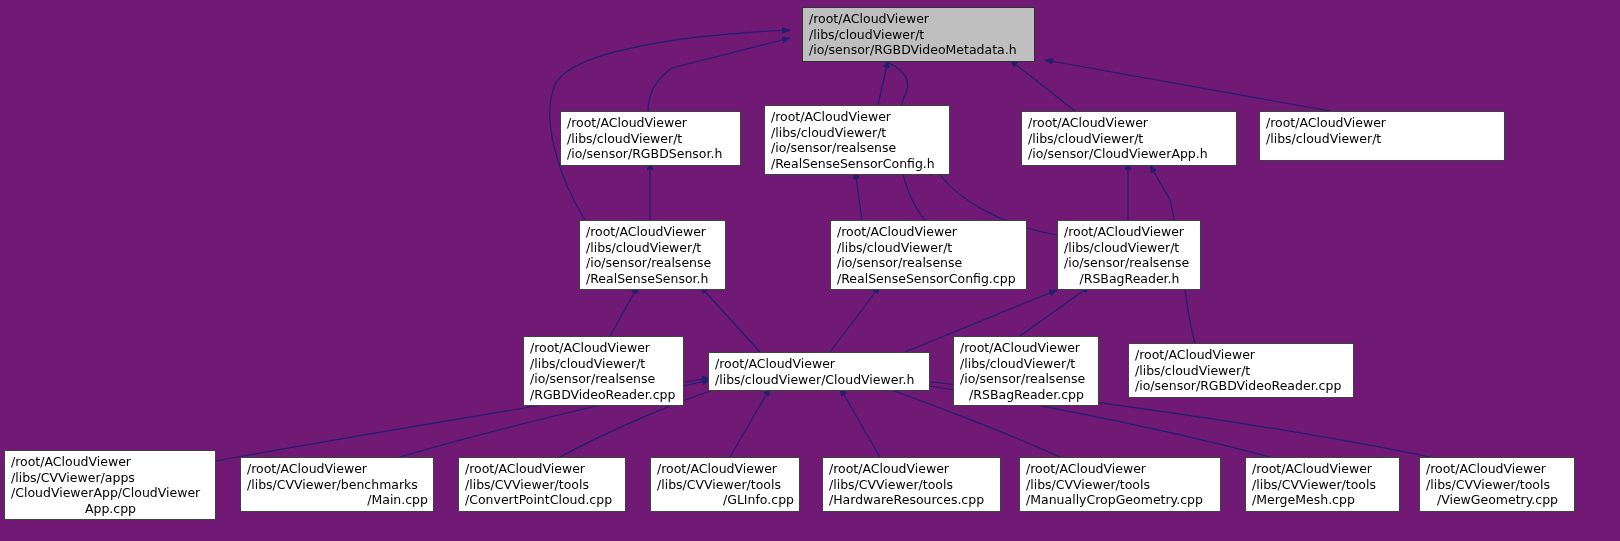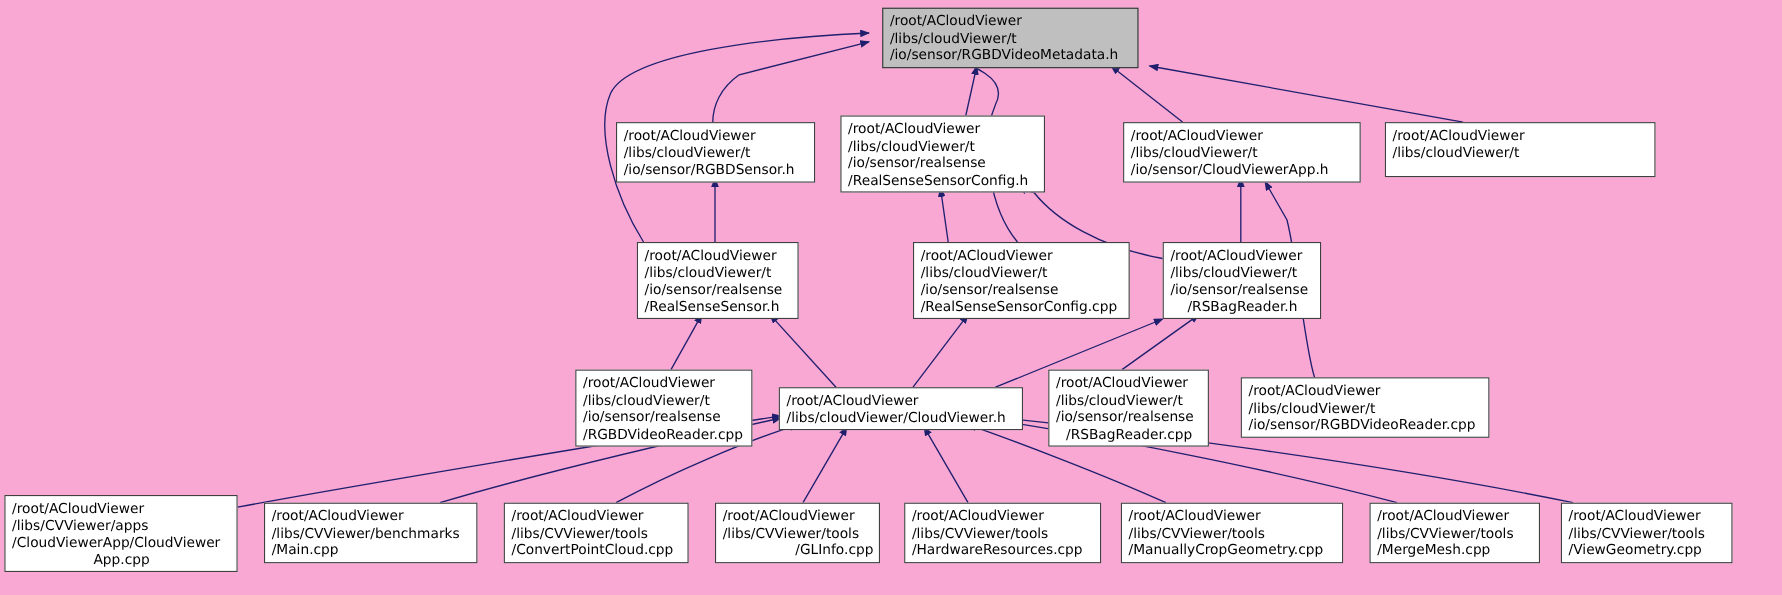--- a/index.html
+++ b/index.html
@@ -4,21 +4,21 @@
 <style>
   html, body {
     margin: 0;
     padding: 0;
     background: #ffffff;
   }
   #canvas {
     position: relative;
     width: 1620px;
     height: 541px;
-    background: #f9a8d4;
+    background: #701a75;
     font-family: "DejaVu Sans", "Liberation Sans", sans-serif;
     overflow: hidden;
   }
   #edges {
     position: absolute;
     left: 0;
     top: 0;
     width: 1620px;
     height: 541px;
     pointer-events: none;
@@ -86,21 +86,21 @@
       <div class="node" style="left: 1021px; top: 111px; width: 216px; min-height: 50px; border-color: rgb(64, 64, 64); background: rgb(255, 255, 255); color: rgb(0, 0, 0);"><span class="node-label">/root/ACloudViewer</span><span class="node-label">/libs/cloudViewer/t</span><span class="node-label">/io/sensor/CloudViewerApp.h</span></div>
       <div class="node" style="left: 1259px; top: 111px; width: 246px; min-height: 50px; border-color: rgb(64, 64, 64); background: rgb(255, 255, 255); color: rgb(0, 0, 0);"><span class="node-label">/root/ACloudViewer</span><span class="node-label">/libs/cloudViewer/t</span></div>
       <div class="node" style="left: 579px; top: 220px; width: 147px; min-height: 65px; border-color: rgb(64, 64, 64); background: rgb(255, 255, 255); color: rgb(0, 0, 0);"><span class="node-label">/root/ACloudViewer</span><span class="node-label">/libs/cloudViewer/t</span><span class="node-label">/io/sensor/realsense</span><span class="node-label">/RealSenseSensor.h</span></div>
       <div class="node" style="left: 830px; top: 220px; width: 197px; min-height: 65px; border-color: rgb(64, 64, 64); background: rgb(255, 255, 255); color: rgb(0, 0, 0);"><span class="node-label">/root/ACloudViewer</span><span class="node-label">/libs/cloudViewer/t</span><span class="node-label">/io/sensor/realsense</span><span class="node-label">/RealSenseSensorConfig.cpp</span></div>
       <div class="node" style="left: 1057px; top: 220px; width: 144px; min-height: 65px; border-color: rgb(64, 64, 64); background: rgb(255, 255, 255); color: rgb(0, 0, 0);"><span class="node-label">/root/ACloudViewer</span><span class="node-label">/libs/cloudViewer/t</span><span class="node-label">/io/sensor/realsense</span><span class="node-label" style="text-align: center;">/RSBagReader.h</span></div>
       <div class="node" style="left: 523px; top: 336px; width: 161px; min-height: 65px; border-color: rgb(64, 64, 64); background: rgb(255, 255, 255); color: rgb(0, 0, 0);"><span class="node-label">/root/ACloudViewer</span><span class="node-label">/libs/cloudViewer/t</span><span class="node-label">/io/sensor/realsense</span><span class="node-label">/RGBDVideoReader.cpp</span></div>
       <div class="node" style="left: 708px; top: 352px; width: 222px; min-height: 34px; border-color: rgb(64, 64, 64); background: rgb(255, 255, 255); color: rgb(0, 0, 0);"><span class="node-label">/root/ACloudViewer</span><span class="node-label">/libs/cloudViewer/CloudViewer.h</span></div>
       <div class="node" style="left: 953px; top: 336px; width: 146px; min-height: 65px; border-color: rgb(64, 64, 64); background: rgb(255, 255, 255); color: rgb(0, 0, 0);"><span class="node-label">/root/ACloudViewer</span><span class="node-label">/libs/cloudViewer/t</span><span class="node-label">/io/sensor/realsense</span><span class="node-label" style="text-align: center;">/RSBagReader.cpp</span></div>
       <div class="node" style="left: 1128px; top: 343px; width: 226px; min-height: 50px; border-color: rgb(64, 64, 64); background: rgb(255, 255, 255); color: rgb(0, 0, 0);"><span class="node-label">/root/ACloudViewer</span><span class="node-label">/libs/cloudViewer/t</span><span class="node-label">/io/sensor/RGBDVideoReader.cpp</span></div>
       <div class="node" style="left: 4px; top: 450px; width: 212px; min-height: 65px; border-color: rgb(64, 64, 64); background: rgb(255, 255, 255); color: rgb(0, 0, 0);"><span class="node-label">/root/ACloudViewer</span><span class="node-label">/libs/CVViewer/apps</span><span class="node-label">/CloudViewerApp/CloudViewer</span><span class="node-label" style="text-align: center;">App.cpp</span></div>
-      <div class="node" style="left: 240px; top: 457px; width: 194px; min-height: 50px; border-color: rgb(64, 64, 64); background: rgb(255, 255, 255); color: rgb(0, 0, 0);"><span class="node-label">/root/ACloudViewer</span><span class="node-label">/libs/CVViewer/benchmarks</span><span class="node-label" style="text-align: left;">/Main.cpp</span></div>
+      <div class="node" style="left: 240px; top: 457px; width: 194px; min-height: 50px; border-color: rgb(64, 64, 64); background: rgb(255, 255, 255); color: rgb(0, 0, 0);"><span class="node-label">/root/ACloudViewer</span><span class="node-label">/libs/CVViewer/benchmarks</span><span class="node-label" style="text-align: right;">/Main.cpp</span></div>
       <div class="node" style="left: 458px; top: 457px; width: 168px; min-height: 50px; border-color: rgb(64, 64, 64); background: rgb(255, 255, 255); color: rgb(0, 0, 0);"><span class="node-label">/root/ACloudViewer</span><span class="node-label">/libs/CVViewer/tools</span><span class="node-label">/ConvertPointCloud.cpp</span></div>
       <div class="node" style="left: 650px; top: 457px; width: 150px; min-height: 50px; border-color: rgb(64, 64, 64); background: rgb(255, 255, 255); color: rgb(0, 0, 0);"><span class="node-label">/root/ACloudViewer</span><span class="node-label">/libs/CVViewer/tools</span><span class="node-label" style="text-align: right;">/GLInfo.cpp</span></div>
       <div class="node" style="left: 822px; top: 457px; width: 179px; min-height: 50px; border-color: rgb(64, 64, 64); background: rgb(255, 255, 255); color: rgb(0, 0, 0);"><span class="node-label">/root/ACloudViewer</span><span class="node-label">/libs/CVViewer/tools</span><span class="node-label">/HardwareResources.cpp</span></div>
       <div class="node" style="left: 1019px; top: 457px; width: 202px; min-height: 50px; border-color: rgb(64, 64, 64); background: rgb(255, 255, 255); color: rgb(0, 0, 0);"><span class="node-label">/root/ACloudViewer</span><span class="node-label">/libs/CVViewer/tools</span><span class="node-label">/ManuallyCropGeometry.cpp</span></div>
       <div class="node" style="left: 1245px; top: 457px; width: 155px; min-height: 50px; border-color: rgb(64, 64, 64); background: rgb(255, 255, 255); color: rgb(0, 0, 0);"><span class="node-label">/root/ACloudViewer</span><span class="node-label">/libs/CVViewer/tools</span><span class="node-label" style="text-align: left;">/MergeMesh.cpp</span></div>
-      <div class="node" style="left: 1419px; top: 457px; width: 156px; min-height: 50px; border-color: rgb(64, 64, 64); background: rgb(255, 255, 255); color: rgb(0, 0, 0);"><span class="node-label">/root/ACloudViewer</span><span class="node-label">/libs/CVViewer/tools</span><span class="node-label" style="text-align: left;">/ViewGeometry.cpp</span></div>
+      <div class="node" style="left: 1419px; top: 457px; width: 156px; min-height: 50px; border-color: rgb(64, 64, 64); background: rgb(255, 255, 255); color: rgb(0, 0, 0);"><span class="node-label">/root/ACloudViewer</span><span class="node-label">/libs/CVViewer/tools</span><span class="node-label" style="text-align: center;">/ViewGeometry.cpp</span></div>
     </div>
 </div>
 
 </body></html>

